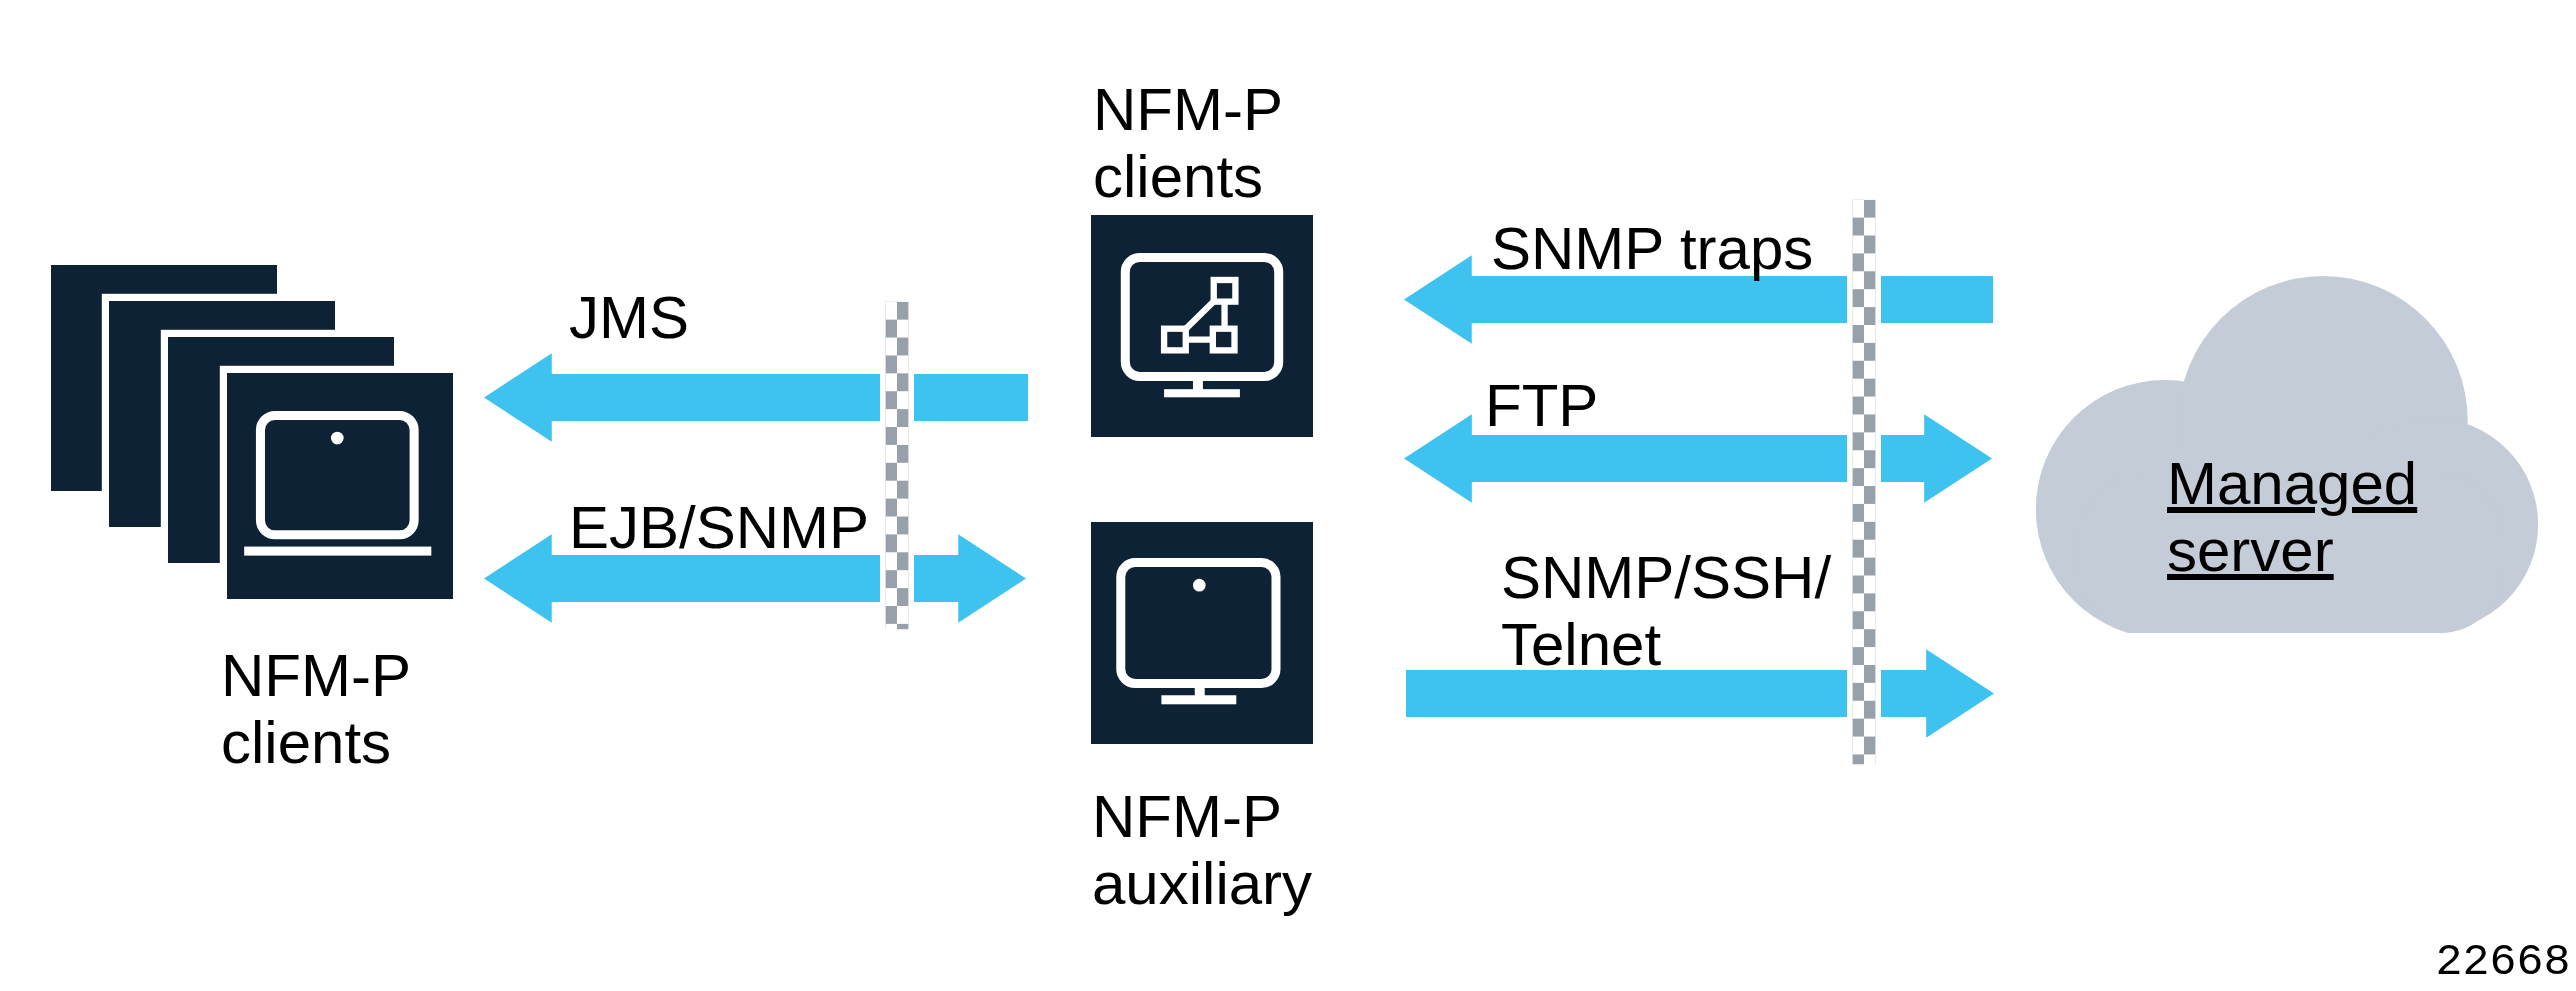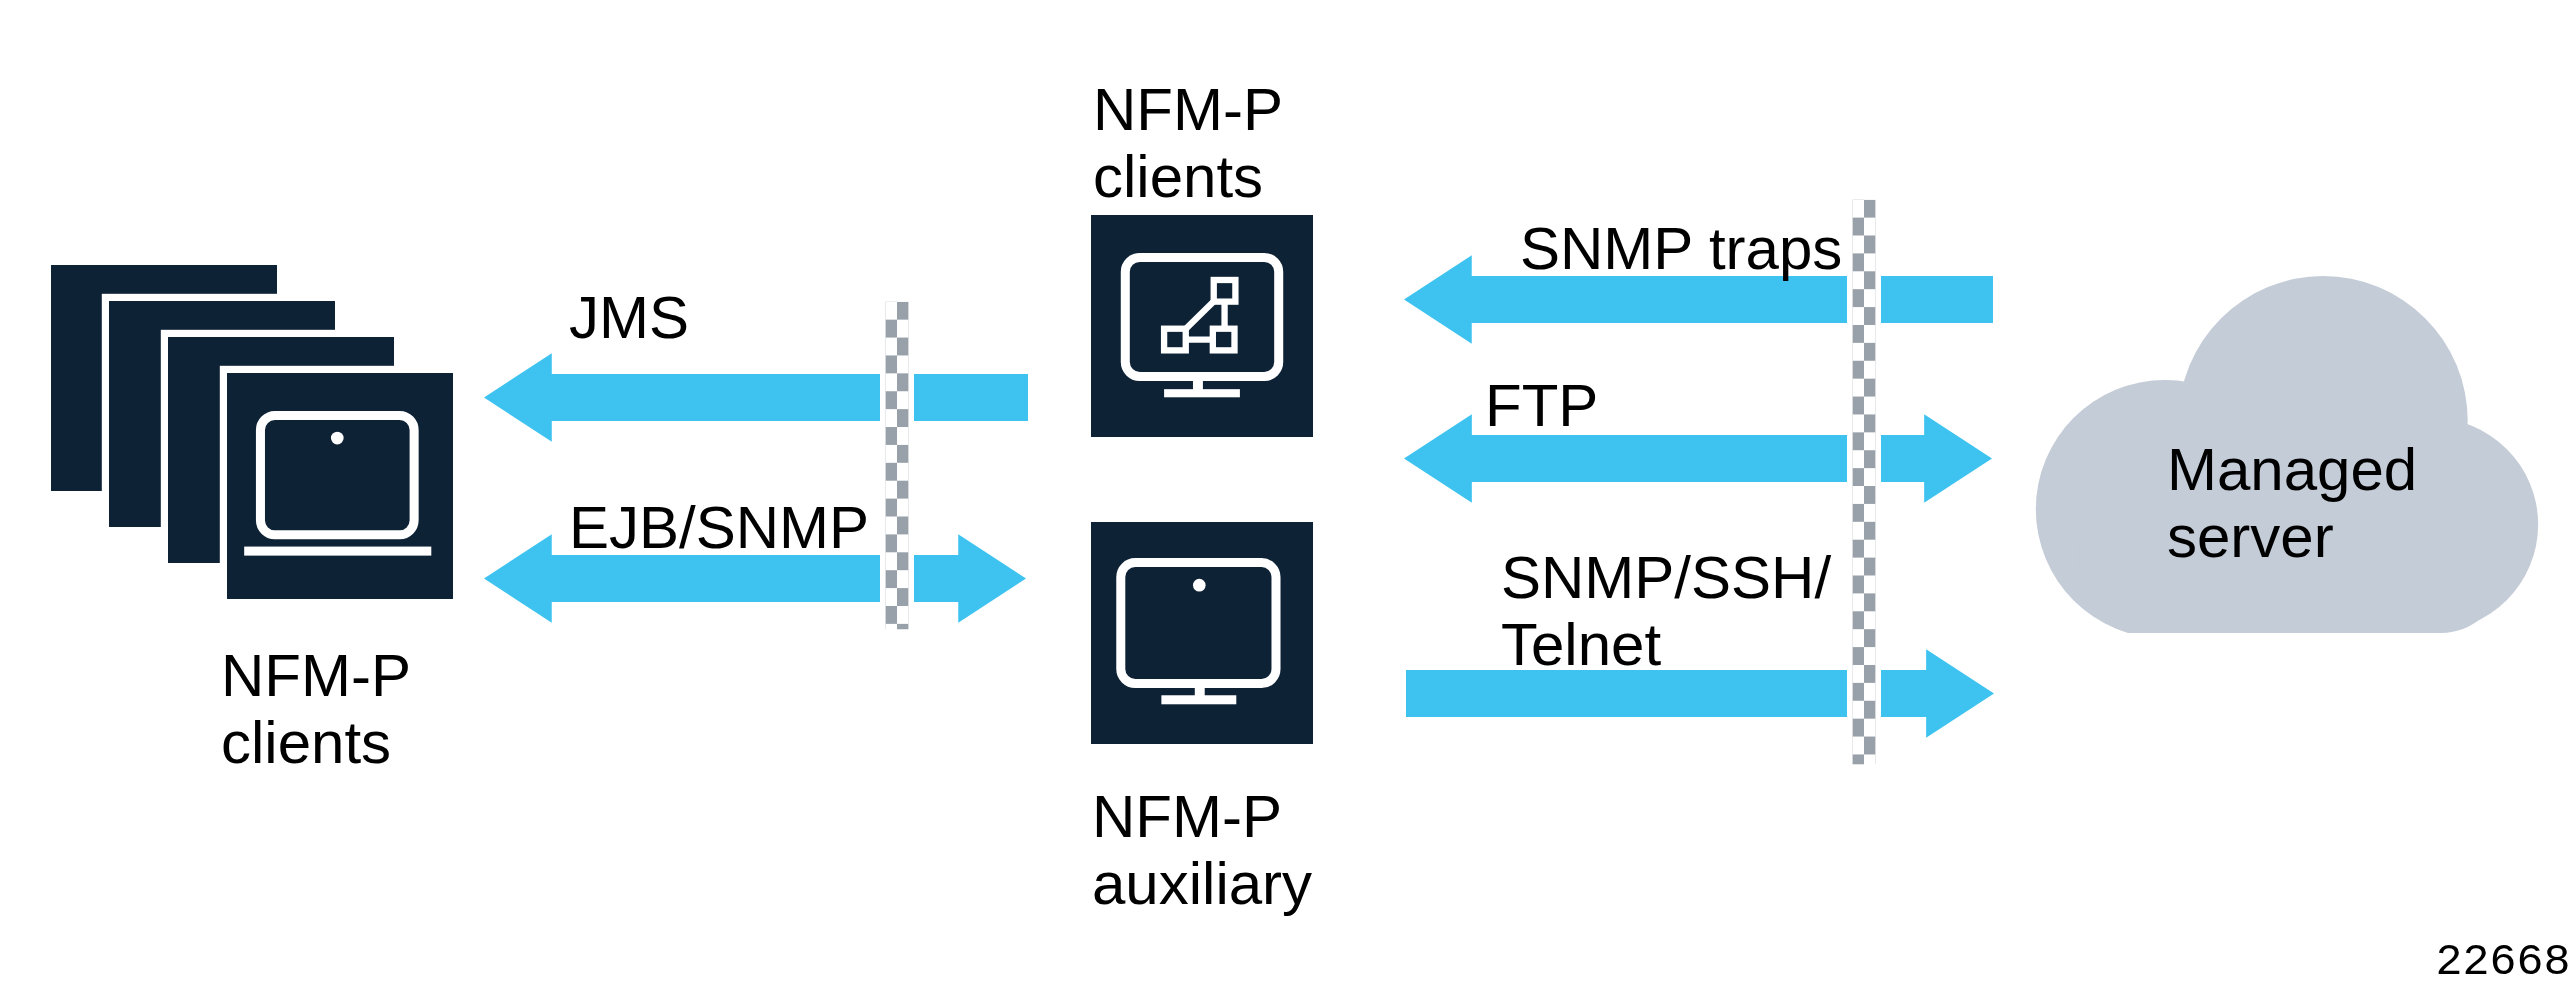--- a/index.html
+++ b/index.html
@@ -14,24 +14,24 @@
   .canvas{
     position:relative;width:2576px;height:992px;background:var(--c-bg);
     font-family:"Liberation Sans",sans-serif;color:var(--c-text);overflow:hidden;
   }
   .abs{position:absolute;}
   
   .diagram-label{position:absolute;font-size:60px;line-height:67px;color:var(--c-text);white-space:nowrap;}
   #lbl-server{left:1093px;top:76px;}
   #lbl-aux{left:1092px;top:783px;}
   #lbl-clients{left:221px;top:642px;}
-  #lbl-managed{left:2167px;top:436px;}
+  #lbl-managed{left:2167px;top:450px;text-decoration:underline;}
   #lbl-jms{left:569px;top:284px;}
   #lbl-ejb{left:569px;top:494px;}
-  #lbl-snmptraps{left:1491px;top:215px;margin-left:29px;}
+  #lbl-snmptraps{left:1491px;top:215px;}
   #lbl-ftp{left:1485px;top:372px;}
   #lbl-sst{left:1491px;top:544px;margin-left:10px;}
   #fig-number{position:absolute;right:5.4px;top:938px;font-size:45px;line-height:49px;color:var(--c-text);font-family:Liberation Mono, monospace;}
   
   .client-square{
     position:absolute;width:226px;height:226px;background:var(--c-navy);
     box-shadow:0 0 0 7.2px var(--c-bg);
   }
   #client-sq-0{left:51px;top:265px;}
   #client-sq-1{left:109px;top:301px;}

